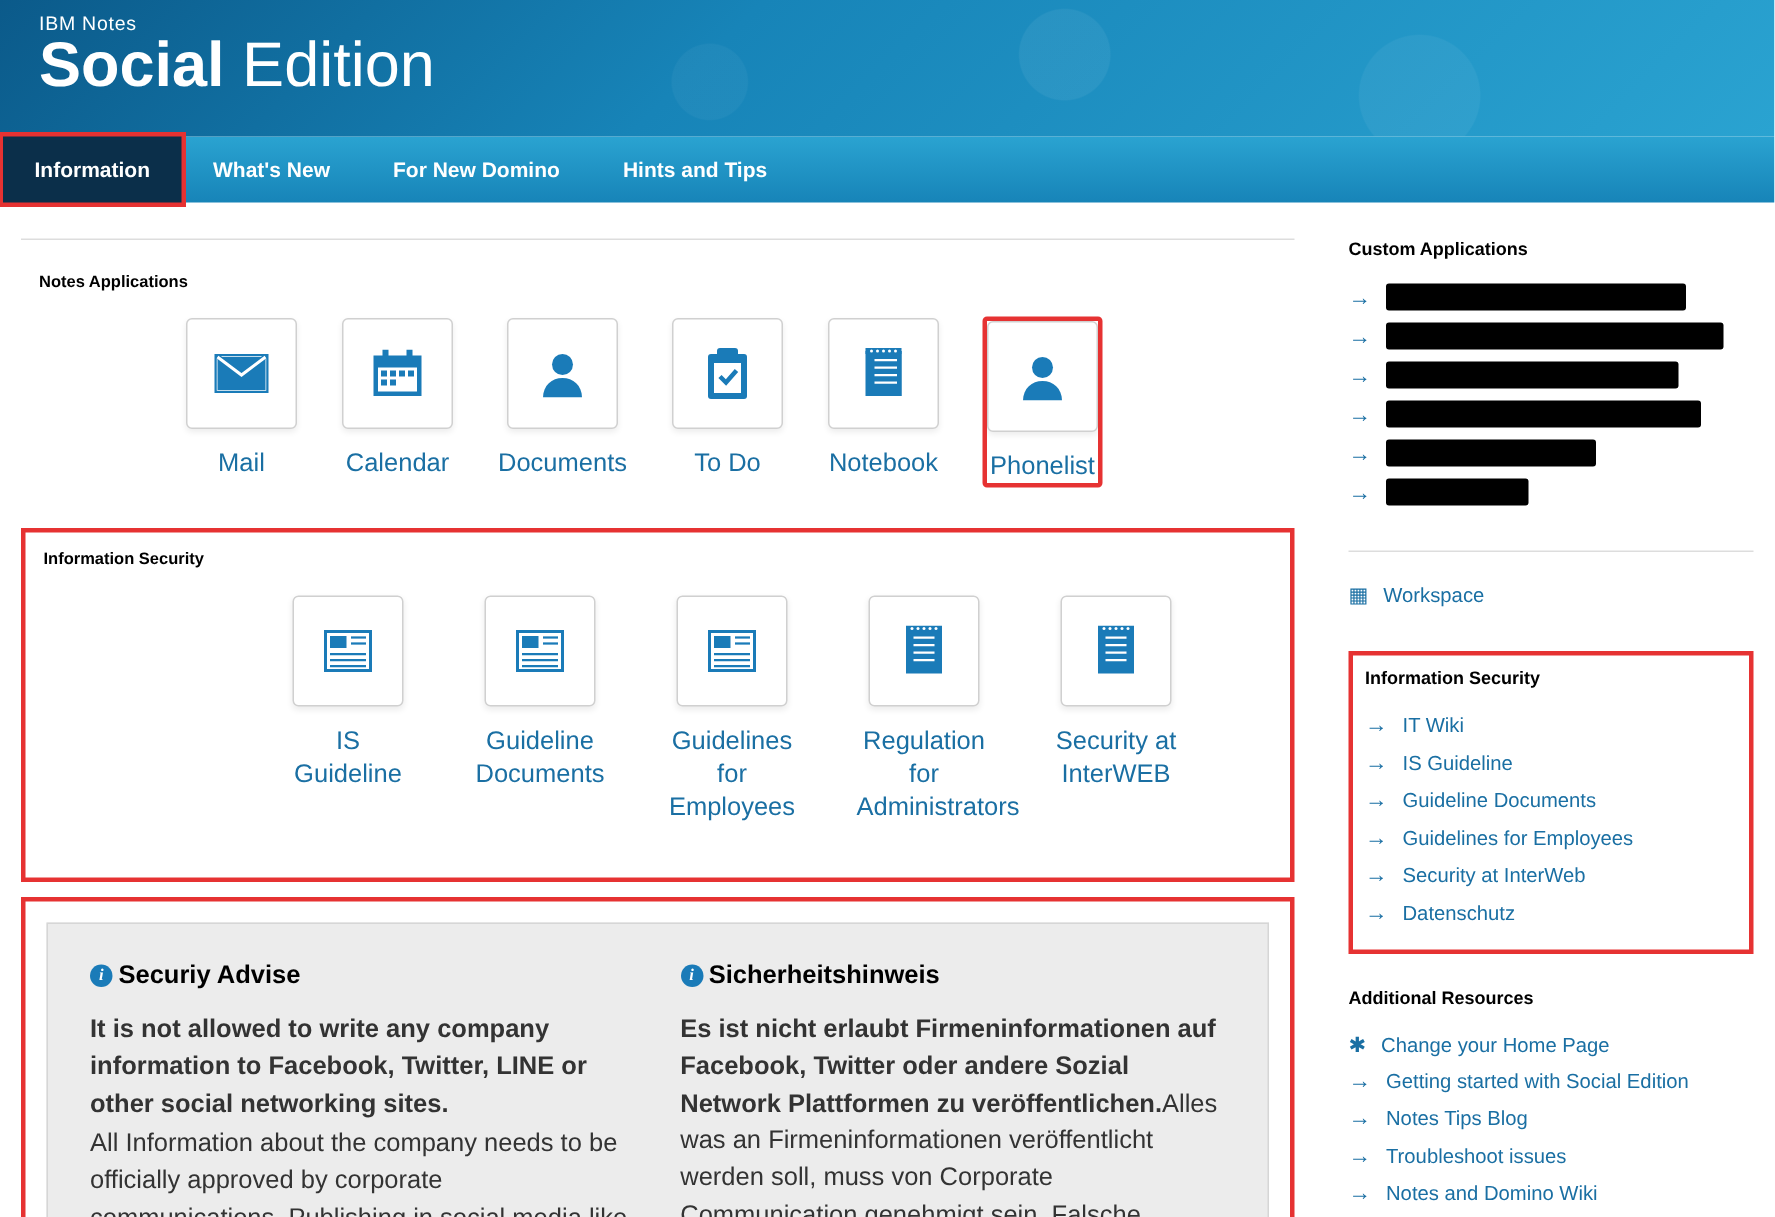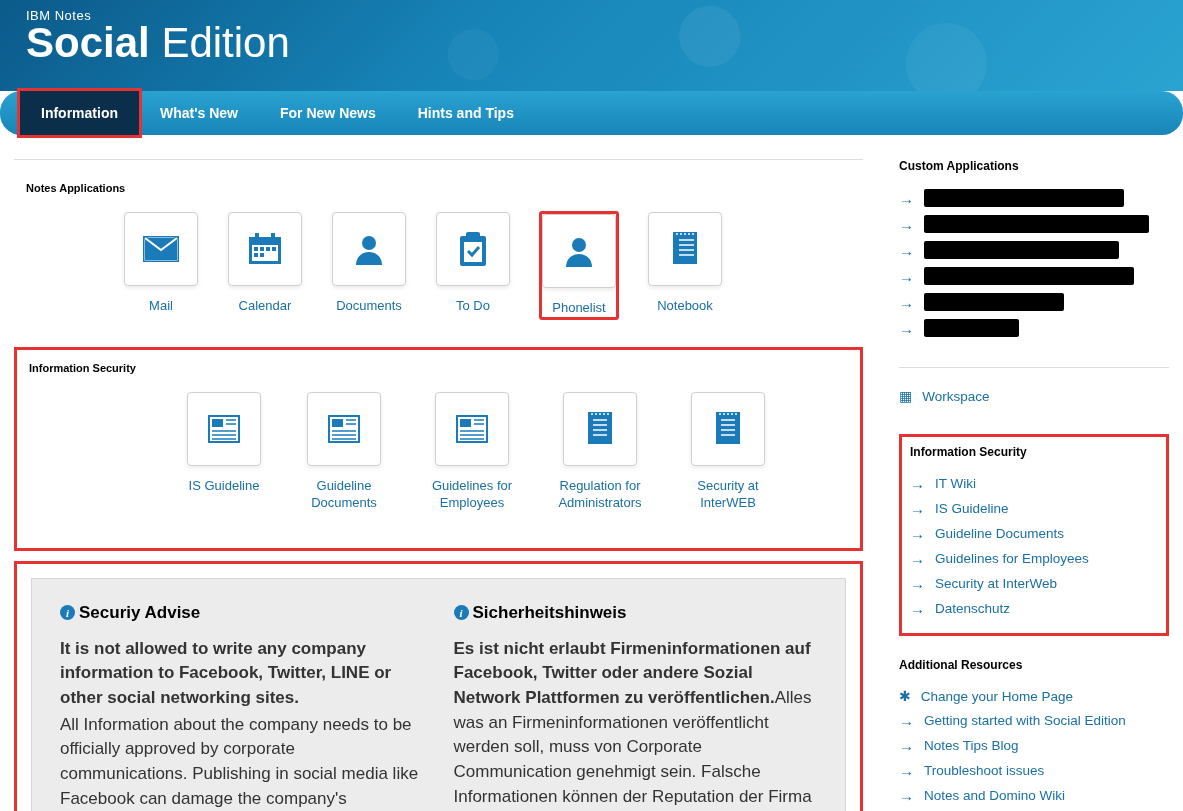--- a/index.html
+++ b/index.html
@@ -21,22 +21,21 @@
     radial-gradient(circle at 40% 60%, rgba(255,255,255,0.04) 0 25px, transparent 26px);
   pointer-events: none;
 }
 .brand-small { color: #fff; font-size: 13px; font-weight: 400; letter-spacing: 0.5px; }
 .brand-large { color: #fff; font-size: 42px; font-weight: 300; margin-top: -4px; }
 .brand-large .bold { font-weight: 700; }
 
 .nav {
   background: linear-gradient(180deg, #2aa3d1 0%, #1784b8 100%);
   display: flex;
-  padding: 0 20px;
-  border-radius: 21px;
+  padding: 0 2px;
 }
 .nav-tab {
   padding: 14px 21px;
   color: #fff;
   font-size: 14px;
   font-weight: 700;
   cursor: pointer;
   position: relative;
 }
 .nav-tab.active {
@@ -57,21 +56,21 @@
 .app-tile { text-align: center; cursor: pointer; position: relative; }
 .app-tile .tile-box {
   width: 74px; height: 74px;
   border: 1px solid #d0d0d0;
   border-radius: 4px;
   background: #fff;
   box-shadow: 0 2px 4px rgba(0,0,0,0.08);
   display: flex; align-items: center; justify-content: center;
   margin: 0 auto 12px;
 }
-.app-tile .tile-label { color: #1a6fa3; font-size: 13px; max-width: 90px; line-height: 1.3; }
+.app-tile .tile-label { color: #1a6fa3; font-size: 17px; max-width: 90px; line-height: 1.3; }
 .app-tile.hl { outline: 3px solid #e63232; outline-offset: -2px; padding: 2px; border-radius: 2px; }
 
 .icon { fill: #1a7bb8; }
 
 .red-box { border: 3px solid #e63232; padding: 12px 0 8px; margin-bottom: 10px; }
 
 .advisory-wrap { border: 3px solid #e63232; padding: 14px; margin-top: 4px; }
 .advisory {
   background: #ececec;
   border: 1px solid #d6d6d6;
@@ -115,21 +114,21 @@
   <div class="brand-small">IBM Notes</div>
   <div class="brand-large">
     <span class="bold">Social</span>
     <span>Edition</span>
   </div>
 </div>
 
 <div class="nav">
   <div class="nav-tab active">Information</div>
   <div class="nav-tab">What's New</div>
-  <div class="nav-tab">For New News</div>
+  <div class="nav-tab">For New Domino</div>
   <div class="nav-tab">Hints and Tips</div>
 </div>
 
 <div class="main">
   <div class="col-left">
     <hr class="hr">
     <div class="section-title">Notes Applications</div>
 
     <div class="app-row">
       <div class="app-tile">
@@ -171,48 +170,48 @@
       <div class="app-tile">
         <div class="tile-box">
             <svg class="icon" width="30" height="34" viewBox="0 0 30 34">
               <rect x="2" y="4" width="26" height="30" rx="2" fill="#1a7bb8"></rect>
               <rect x="8" y="0" width="14" height="8" rx="2" fill="#1a7bb8"></rect>
               <rect x="6" y="10" width="18" height="20" fill="#fff"></rect>
               <path d="M10 19l4 4 7-8" fill="none" stroke="#1a7bb8" stroke-width="3"></path>
             </svg>
           </div>
         <div class="tile-label">To Do</div>
-      </div>
-      <div class="app-tile hl">
-        <div class="tile-box">
-            <svg class="icon" width="30" height="32" viewBox="0 0 30 32">
-              <circle cx="15" cy="10" r="7" fill="#1a7bb8"></circle>
-              <path d="M2 32c0-8 6-13 13-13s13 5 13 13z" fill="#1a7bb8"></path>
-            </svg>
-          </div>
-        <div class="tile-label">Phonelist</div>
       </div>
       <div class="app-tile">
         <div class="tile-box">
             <svg class="icon" width="28" height="34" viewBox="0 0 28 34">
               <rect x="2" y="2" width="24" height="30" fill="#1a7bb8"></rect>
               <rect x="5" y="2" width="21" height="30" fill="#1a7bb8"></rect>
               <line x1="8" y1="8" x2="23" y2="8" stroke="#fff" stroke-width="1.5"></line>
               <line x1="8" y1="13" x2="23" y2="13" stroke="#fff" stroke-width="1.5"></line>
               <line x1="8" y1="18" x2="23" y2="18" stroke="#fff" stroke-width="1.5"></line>
               <line x1="8" y1="23" x2="23" y2="23" stroke="#fff" stroke-width="1.5"></line>
               <rect x="2" y="0" width="24" height="4" fill="#1a7bb8"></rect>
               <circle cx="6" cy="2" r="1" fill="#fff"></circle>
               <circle cx="10" cy="2" r="1" fill="#fff"></circle>
               <circle cx="14" cy="2" r="1" fill="#fff"></circle>
               <circle cx="18" cy="2" r="1" fill="#fff"></circle>
               <circle cx="22" cy="2" r="1" fill="#fff"></circle>
             </svg>
           </div>
         <div class="tile-label">Notebook</div>
+      </div>
+      <div class="app-tile hl">
+        <div class="tile-box">
+            <svg class="icon" width="30" height="32" viewBox="0 0 30 32">
+              <circle cx="15" cy="10" r="7" fill="#1a7bb8"></circle>
+              <path d="M2 32c0-8 6-13 13-13s13 5 13 13z" fill="#1a7bb8"></path>
+            </svg>
+          </div>
+        <div class="tile-label">Phonelist</div>
       </div>
     </div>
 
     <div class="red-box">
       <div class="section-title">Information Security</div>
       <div class="app-row sec">
         <div class="app-tile">
           <div class="tile-box">
               <svg class="icon" width="32" height="28" viewBox="0 0 32 28">
                 <rect x="1" y="1" width="30" height="26" fill="none" stroke="#1a7bb8" stroke-width="2"></rect>

